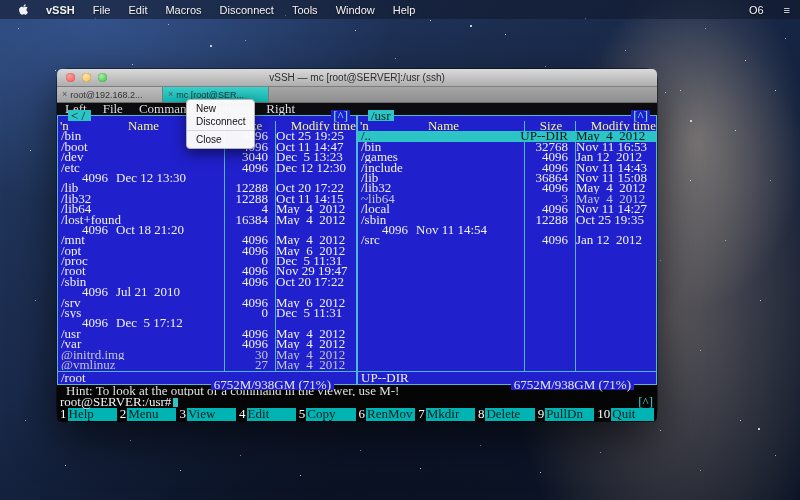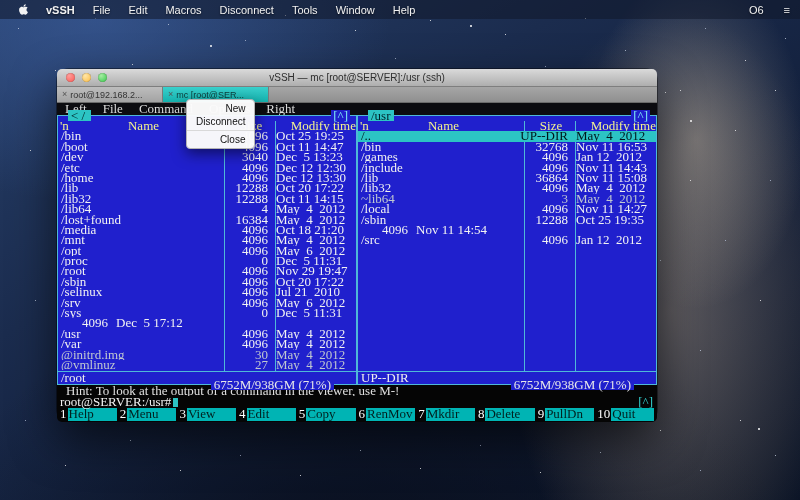--- a/index.html
+++ b/index.html
@@ -91,21 +91,21 @@
   .cursor{display:inline-block;width:5px;height:9px;background:var(--sel);vertical-align:-1px;margin-left:2px;}
   .cmd-scroll{position:absolute;right:4px;top:0;color:#35d2d2;}
   .fkeys{height:13px;display:flex;align-items:stretch;padding:0 1px 1px 2px;}
   .fkey{flex:1 1 0;display:flex;min-width:0;margin-right:2px;}
   .fnum{color:#fff;padding:0 1px;line-height:12px;}
   .flabel{flex:1;background:var(--mccyan);color:#00201f;line-height:12px;padding-left:1px;overflow:hidden;white-space:nowrap;}
 
   
   .ctx{position:absolute;left:186px;top:99px;min-width:54px;background:rgba(251,251,251,.98);
     border:1px solid #b5b5b5;border-radius:4px;box-shadow:0 5px 14px rgba(0,0,0,.5);
-    z-index:50;padding:2px 0;font-size:10px;color:#111;text-align:right;}
+    z-index:50;padding:2px 0;font-size:10px;color:#111;}
   .ctx-item{height:13px;line-height:13px;padding:0 9px;white-space:nowrap;}
   .ctx-sep{height:1px;background:#d9d9d9;margin:2px 0;}
 </style>
 </head>
 <body>
 
 <div class="screen">
   <div class="stars1"></div>
   <div class="stars2"></div>
 
@@ -163,32 +163,32 @@
       <div class="panels">
         <div class="panel">
           <span class="path-chip">&lt; / </span>
           <span class="scroll-mark">[^]</span>
           <div class="panel-files">
               <div class="row header"><span class="c-name"><span class="sortmark">'n</span><span>Name</span></span><span class="c-size">Size</span><span class="c-mtime">Modify time</span></div>
               <div class="row"><span class="c-name">/bin</span><span class="c-size">4096</span><span class="c-mtime">Oct 25 19:25</span></div>
               <div class="row"><span class="c-name">/boot</span><span class="c-size">4096</span><span class="c-mtime">Oct 11 14:47</span></div>
               <div class="row"><span class="c-name">/dev</span><span class="c-size">3040</span><span class="c-mtime">Dec  5 13:23</span></div>
               <div class="row"><span class="c-name">/etc</span><span class="c-size">4096</span><span class="c-mtime">Dec 12 12:30</span></div>
-              <div class="row"><span class="c-name">/home</span><span class="c-size">4096</span><span class="c-mtime">Dec 12 13:30</span></div>
+              <div class="row"><span class="c-size">4096</span><span class="c-mtime">Dec 12 13:30</span></div>
               <div class="row"><span class="c-name">/lib</span><span class="c-size">12288</span><span class="c-mtime">Oct 20 17:22</span></div>
               <div class="row"><span class="c-name">/lib32</span><span class="c-size">12288</span><span class="c-mtime">Oct 11 14:15</span></div>
               <div class="row"><span class="c-name">/lib64</span><span class="c-size">4</span><span class="c-mtime">May  4  2012</span></div>
               <div class="row"><span class="c-name">/lost+found</span><span class="c-size">16384</span><span class="c-mtime">May  4  2012</span></div>
-              <div class="row"><span class="c-name">/media</span><span class="c-size">4096</span><span class="c-mtime">Oct 18 21:20</span></div>
+              <div class="row"><span class="c-size">4096</span><span class="c-mtime">Oct 18 21:20</span></div>
               <div class="row"><span class="c-name">/mnt</span><span class="c-size">4096</span><span class="c-mtime">May  4  2012</span></div>
               <div class="row"><span class="c-name">/opt</span><span class="c-size">4096</span><span class="c-mtime">May  6  2012</span></div>
               <div class="row"><span class="c-name">/proc</span><span class="c-size">0</span><span class="c-mtime">Dec  5 11:31</span></div>
               <div class="row"><span class="c-name">/root</span><span class="c-size">4096</span><span class="c-mtime">Nov 29 19:47</span></div>
               <div class="row"><span class="c-name">/sbin</span><span class="c-size">4096</span><span class="c-mtime">Oct 20 17:22</span></div>
-              <div class="row"><span class="c-name">/selinux</span><span class="c-size">4096</span><span class="c-mtime">Jul 21  2010</span></div>
+              <div class="row"><span class="c-size">4096</span><span class="c-mtime">Jul 21  2010</span></div>
               <div class="row"><span class="c-name">/srv</span><span class="c-size">4096</span><span class="c-mtime">May  6  2012</span></div>
               <div class="row"><span class="c-name">/sys</span><span class="c-size">0</span><span class="c-mtime">Dec  5 11:31</span></div>
               <div class="row"><span class="c-size">4096</span><span class="c-mtime">Dec  5 17:12</span></div>
               <div class="row"><span class="c-name">/usr</span><span class="c-size">4096</span><span class="c-mtime">May  4  2012</span></div>
               <div class="row"><span class="c-name">/var</span><span class="c-size">4096</span><span class="c-mtime">May  4  2012</span></div>
               <div class="row link"><span class="c-name">@initrd.img</span><span class="c-size">30</span><span class="c-mtime">May  4  2012</span></div>
               <div class="row link"><span class="c-name">@vmlinuz</span><span class="c-size">27</span><span class="c-mtime">May  4  2012</span></div>
             </div>
           <div class="mini-status">/root</div>
           <span class="free-chip">6752M/938GM (71%)</span>

